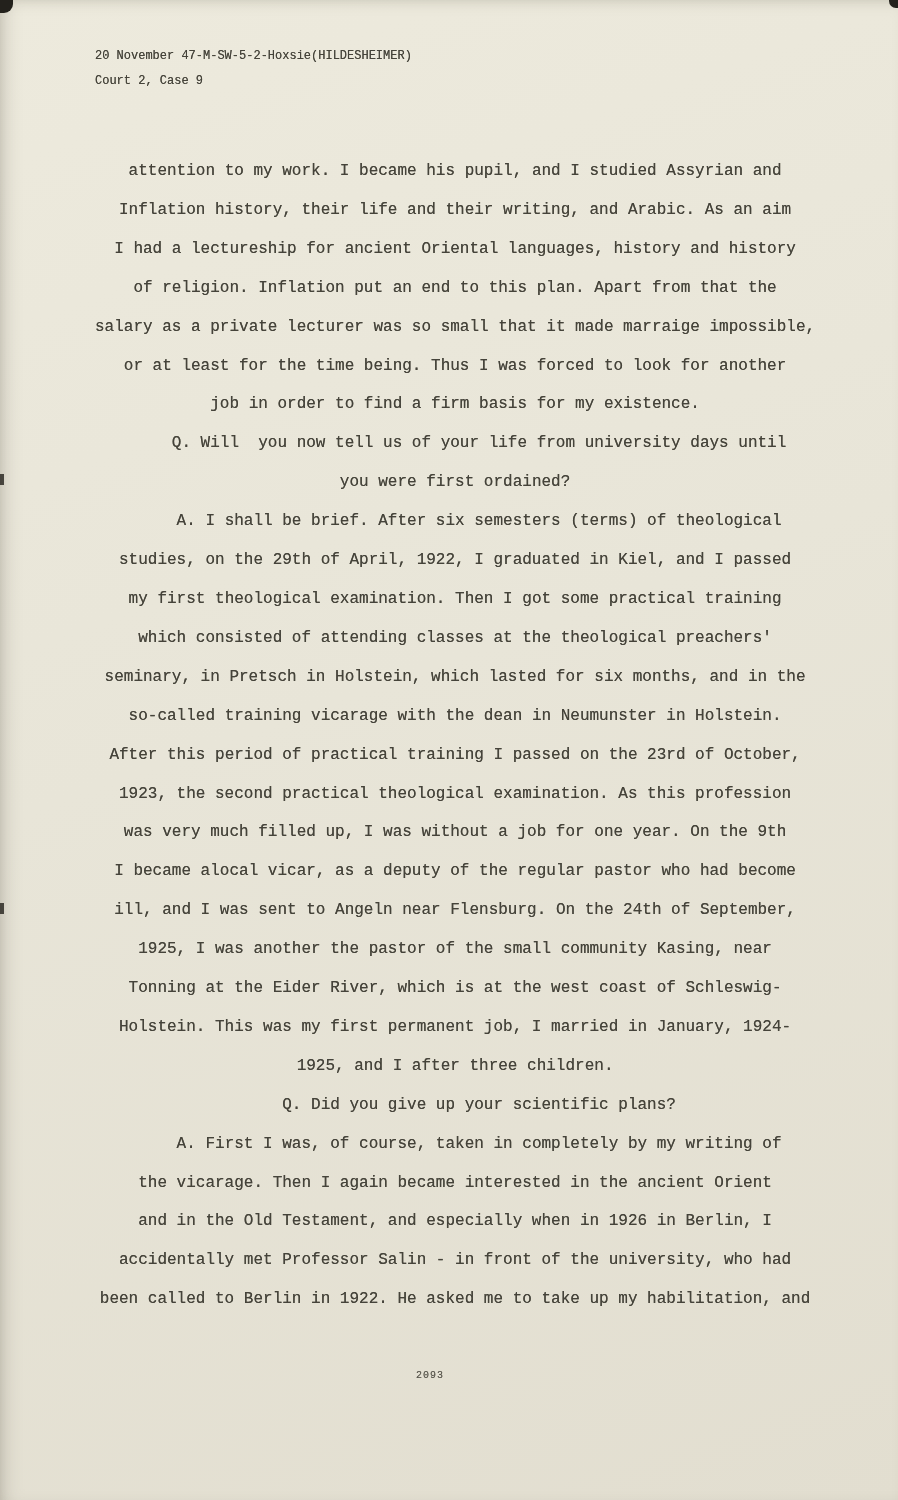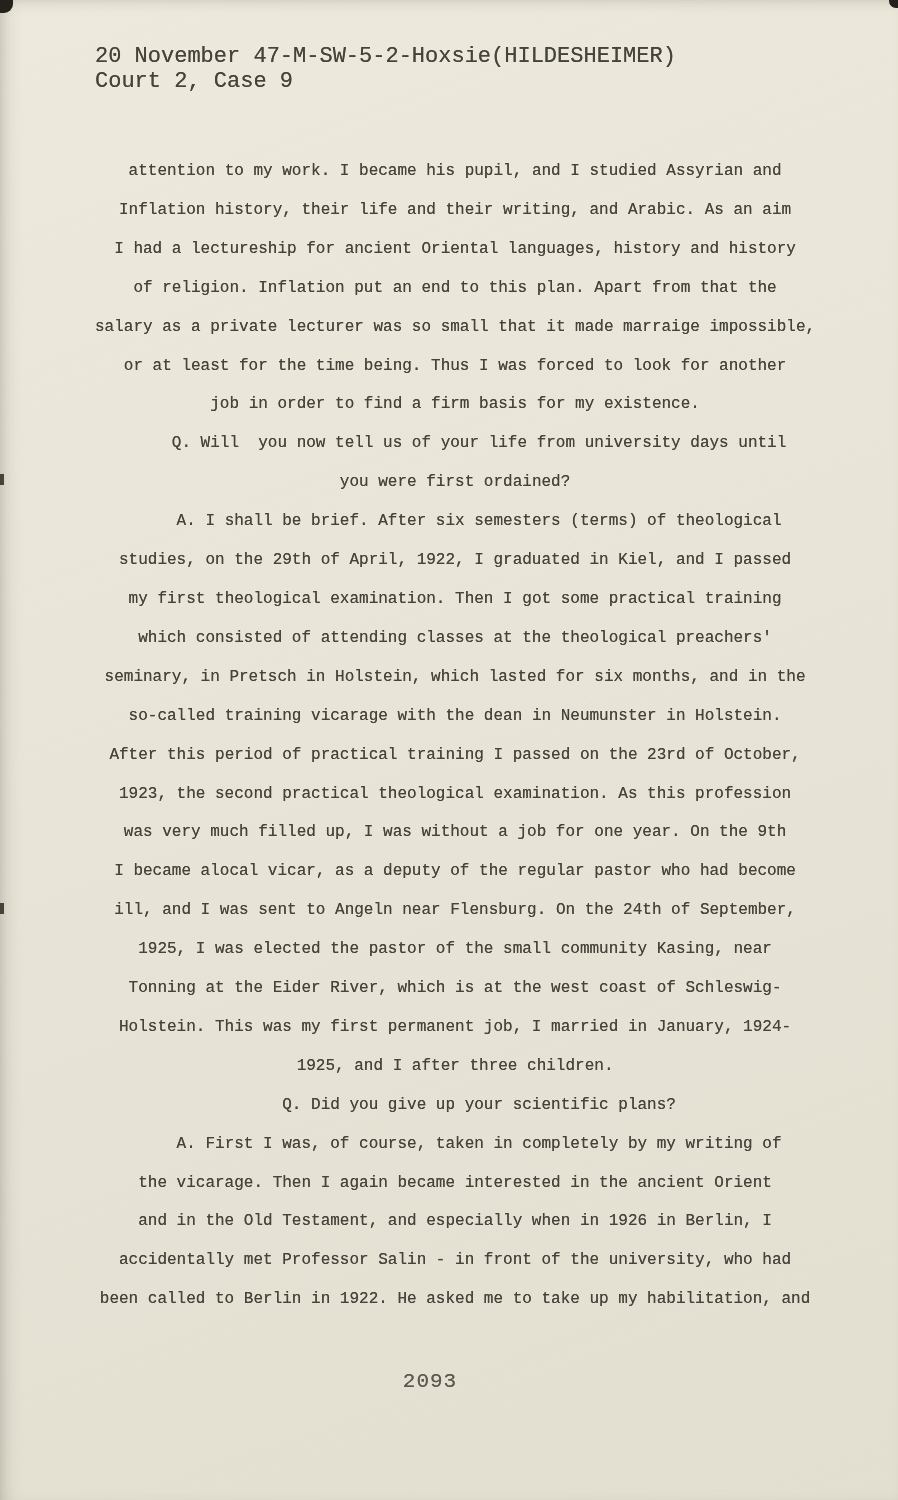--- a/index.html
+++ b/index.html
@@ -18,21 +18,21 @@
                 inset 0 10px 18px -14px rgba(90,85,70,0.35);
   }
   .typewriter {
     color: #45433a;
     text-shadow: 0 0 0.6px rgba(62,60,50,0.75);
   }
   .header {
     position: absolute;
     left: 95px;
     top: 44px;
-    font-size: 22px;
+    font-size: 12px;
   }
   .header .hline {
     white-space: pre;
     line-height: 25px;
   }
   .body-text {
     position: absolute;
     left: 95px;
     top: 152px;
     font-size: 16px;
@@ -41,21 +41,21 @@
     white-space: pre;
     line-height: 38.9px;
     text-align: center;
   }
   .footer {
     position: absolute;
     left: 0;
     top: 1370px;
     width: 860px;
     text-align: center;
-    font-size: 21px;
+    font-size: 10px;
     letter-spacing: 1px;
     opacity: 0.85;
   }
   .artifact {
     position: absolute;
     background: #23211c;
   }
   .artifact.corner-tl { left: 0; top: 0; width: 13px; height: 13px; border-radius: 0 0 9px 0; }
   .artifact.corner-tr { right: 0; top: 0; width: 9px; height: 8px; border-radius: 0 0 0 7px; }
   .artifact.speck-1 { left: 0; top: 474px; width: 4px; height: 11px; opacity: 0.8; }
@@ -95,21 +95,21 @@
         <div class="line">studies, on the 29th of April, 1922, I graduated in Kiel, and I passed</div>
         <div class="line">my first theological examination. Then I got some practical training</div>
         <div class="line">which consisted of attending classes at the theological preachers'</div>
         <div class="line">seminary, in Pretsch in Holstein, which lasted for six months, and in the</div>
         <div class="line">so-called training vicarage with the dean in Neumunster in Holstein.</div>
         <div class="line">After this period of practical training I passed on the 23rd of October,</div>
         <div class="line">1923, the second practical theological examination. As this profession</div>
         <div class="line">was very much filled up, I was without a job for one year. On the 9th</div>
         <div class="line">I became alocal vicar, as a deputy of the regular pastor who had become</div>
         <div class="line">ill, and I was sent to Angeln near Flensburg. On the 24th of September,</div>
-        <div class="line">1925, I was elected the pastor of the small community Kasing, near</div>
+        <div class="line">1925, I was another the pastor of the small community Kasing, near</div>
         <div class="line">Tonning at the Eider River, which is at the west coast of Schleswig-</div>
         <div class="line">Holstein. This was my first permanent job, I married in January, 1924-</div>
         <div class="line">1925, and I after three children.</div>
       </div>
       <div class="paragraph">
         <div class="line">     Q. Did you give up your scientific plans?</div>
       </div>
       <div class="paragraph">
         <div class="line">     A. First I was, of course, taken in completely by my writing of</div>
         <div class="line">the vicarage. Then I again became interested in the ancient Orient</div>

